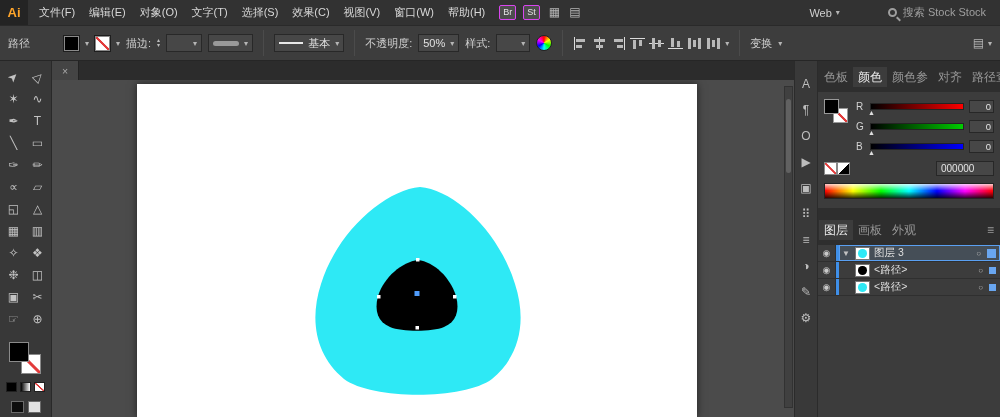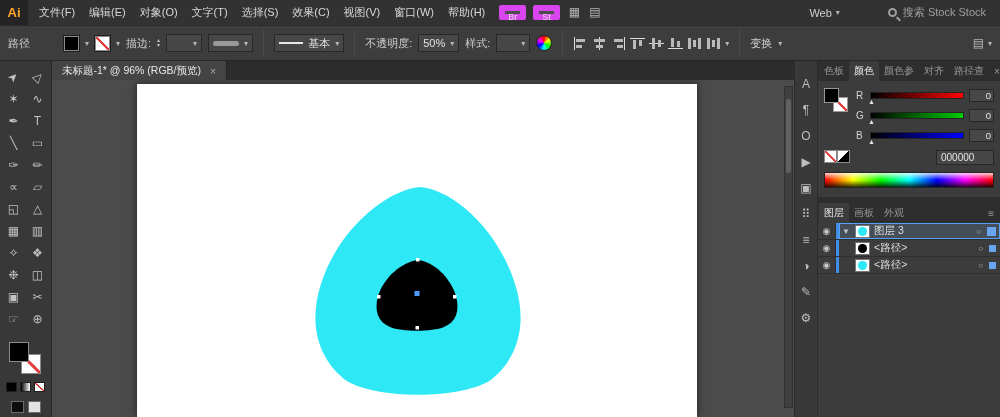--- a/index.html
+++ b/index.html
@@ -3,21 +3,21 @@
 <meta charset="utf-8">
 <style>
   *{margin:0;padding:0;box-sizing:border-box}
   html,body{width:1000px;height:417px;overflow:hidden}
   body{background:#3a3a3a;font-family:"Liberation Sans",sans-serif;font-size:11px;color:#cfcfcf;-webkit-user-select:none;user-select:none}
 
   
   .menubar{height:25px;display:flex;align-items:center;background:#323232}
   .ai-logo{width:28px;height:25px;line-height:25px;text-align:center;background:#242424;color:#ffa52b;font-weight:bold;font-size:13px;margin-right:4px}
   .menu-item{padding:0 7px;height:25px;line-height:25px;color:#d8d8d8;white-space:nowrap}
-  .mb-badge{height:15px;line-height:13px;padding:0 3px;background:#4d4d4d;border:6px solid #d946ef;border-radius:2px;font-size:9px;color:#e4e4e4;margin-left:7px}
+  .mb-badge{height:15px;line-height:13px;padding:0 3px;background:#4d4d4d;border:1px solid #d946ef;border-radius:2px;font-size:9px;color:#e4e4e4;margin-left:7px}
   .mb-ic{margin-left:9px;color:#b5b5b5;font-size:12px;line-height:25px}
   .mb-spacer{flex:1}
   .workspace{display:flex;align-items:center;gap:4px;margin-right:48px;color:#d0d0d0}
   .search{display:flex;align-items:center;gap:6px;color:#9f9f9f;margin-right:14px}
   .mag{width:9px;height:9px;border:2px solid #9f9f9f;border-radius:50%;position:relative;flex:0 0 auto}
   .mag::after{content:"";position:absolute;width:5px;height:2px;background:#9f9f9f;transform:rotate(45deg);left:6px;top:8px}
 
   
   .controlbar{height:36px;background:#3d3d3d;border-top:1px solid #2a2a2a;border-bottom:1px solid #262626;display:flex;align-items:center;padding:0 8px;gap:6px;white-space:nowrap}
   .cb-label{color:#cfcfcf}
@@ -88,38 +88,38 @@
   .artboard svg{display:block}
   .vscroll{position:absolute;right:1px;top:6px;width:9px;height:322px;background:#404040;border:1px solid #323232}
   .vthumb{position:absolute;left:1px;top:12px;width:5px;height:74px;background:#616161;border-radius:3px}
 
   
   .strip{width:24px;background:#393939;border-left:1px solid #2b2b2b;border-right:1px solid #2b2b2b;display:flex;flex-direction:column;align-items:center;padding-top:10px;flex:0 0 auto}
   .strip-ic{height:26px;width:24px;display:flex;align-items:center;justify-content:center;color:#bdbdbd;font-size:12px}
 
   
   .panels{width:182px;display:flex;flex-direction:column;background:#3c3c3c;flex:0 0 auto}
-  .ptabs{height:20px;background:#2e2e2e;display:flex;align-items:center;padding:0 1px;font-size:10px;flex:0 0 auto}
+  .ptabs{height:31px;background:#2e2e2e;display:flex;align-items:center;padding:0 1px;font-size:12px;flex:0 0 auto}
   .ptab{padding:0 5px;height:20px;line-height:20px;color:#969696;white-space:nowrap}
   .ptab.active{background:#3c3c3c;color:#eaeaea}
   .ptab-x{margin-left:auto;color:#9b9b9b;padding:0 5px}
   .color-body{padding:7px 6px 3px;display:flex;gap:7px}
   .proxy{position:relative;width:25px;height:25px;flex:0 0 auto}
   .proxy-fill{position:absolute;left:0;top:0;width:15px;height:15px;background:#000;border:1px solid #999;z-index:2}
   .proxy-stroke{position:absolute;left:9px;top:9px;width:15px;height:15px;border:1px solid #999}
   .chans{flex:1;display:flex;flex-direction:column;gap:7px;padding-top:1px}
   .chan{display:flex;align-items:center;gap:5px}
   .chan .cl{width:9px;font-size:10px;color:#d2d2d2}
   .track{flex:1;height:7px;border:1px solid #242424;position:relative}
   .tr-r{background:linear-gradient(to right,#000,#f00)}
   .tr-g{background:linear-gradient(to right,#000,#0c0)}
   .tr-b{background:linear-gradient(to right,#000,#00f)}
   .mk{position:absolute;left:-3px;bottom:-7px;color:#e0e0e0;font-size:7px}
   .cval{width:25px;height:13px;line-height:12px;background:#474747;border:1px solid #272727;font-size:9.5px;text-align:right;padding-right:2px;color:#e4e4e4}
-  .hexrow{display:flex;padding:5px 6px 3px;}
+  .hexrow{display:flex;align-items:center;padding:5px 6px 3px;}
   .hsw{width:13px;height:13px;border:1px solid #8a8a8a}
   .hex-bw{background:linear-gradient(135deg,#fff 50%,#000 50%)}
   .hexbox{margin-left:auto;width:58px;height:15px;background:#474747;border:1px solid #272727;font-size:10px;color:#e4e4e4;padding:0 4px;display:flex;align-items:center}
   .spectrum{margin:4px 6px 9px;height:16px;border:1px solid #242424;background:
      linear-gradient(to bottom,rgba(255,255,255,.8),rgba(255,255,255,0) 48%,rgba(0,0,0,0) 52%,rgba(0,0,0,.8)),
      linear-gradient(to right,#f00,#ff0,#0f0,#0ff,#00f,#f0f,#f00)}
   .pgap{height:6px;background:#2e2e2e;flex:0 0 auto}
   .lrow{height:17px;display:flex;align-items:stretch;background:#3c3c3c;border-bottom:1px solid #2f2f2f;font-size:10.5px;color:#dedede;flex:0 0 auto}
   .leye{width:18px;text-align:center;color:#c9c9c9;border-right:1px solid #2f2f2f;font-size:9px;line-height:17px;flex:0 0 auto}
   .lbar{width:3px;background:#3f8fe8;flex:0 0 auto}
@@ -356,21 +356,20 @@
     </div>
     <div class="mode-row">
       <span class="mode mode-a"></span>
       <span class="mode mode-b"></span>
     </div>
   </div>
 
   <div class="canvas">
     <div class="tabbar">
       <div class="doc-tab">
-        <span>未标题-1* @ 96% (RGB/预览)</span>
         <span class="doc-close">×</span>
       </div>
     </div>
     <div class="canvas-area">
       <div class="artboard">
         <svg width="560" height="333" viewBox="0 0 560 333" xmlns="http://www.w3.org/2000/svg">
           <rect x="0" y="0" width="560" height="333" fill="#ffffff"></rect>
           <path d="M283 103 C318 106 362 148 378 200 C390 237 383 272 355 295 C327 316 235 316 207 295 C179 272 172 237 184 200 C200 148 248 106 283 103 Z" fill="#2ee9f5"></path>
           <path d="M281 176 C297 178 313 193 319 212 C323 227 319 238 307 243 C295 248 265 248 253 243 C241 238 237 227 241 212 C247 193 265 178 281 176 Z" fill="#000000"></path>
           <rect x="279" y="174" width="3.5" height="3.5" fill="#ffffff"></rect>

